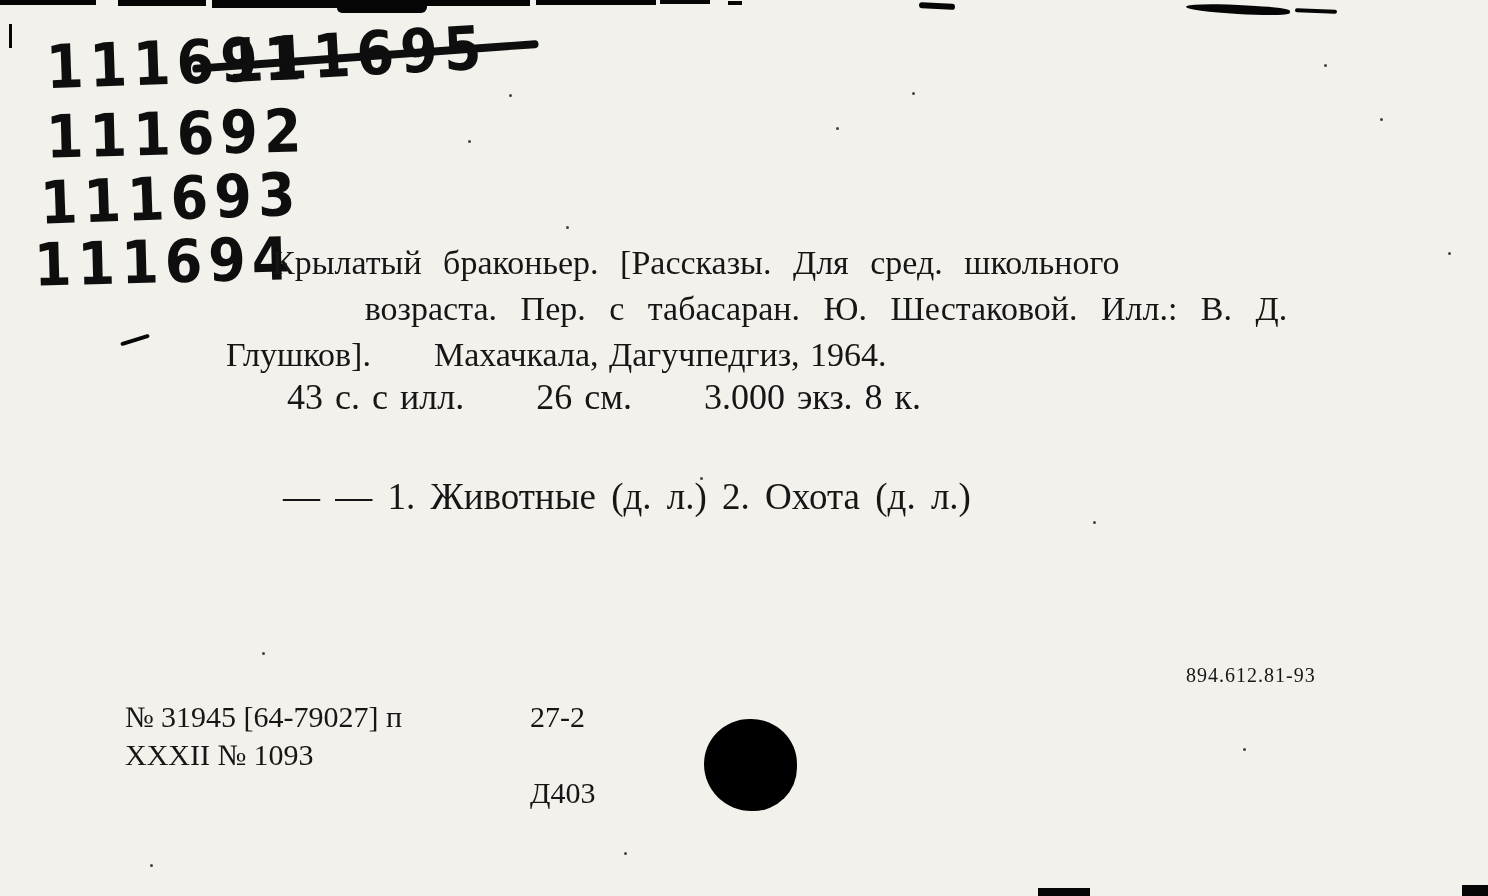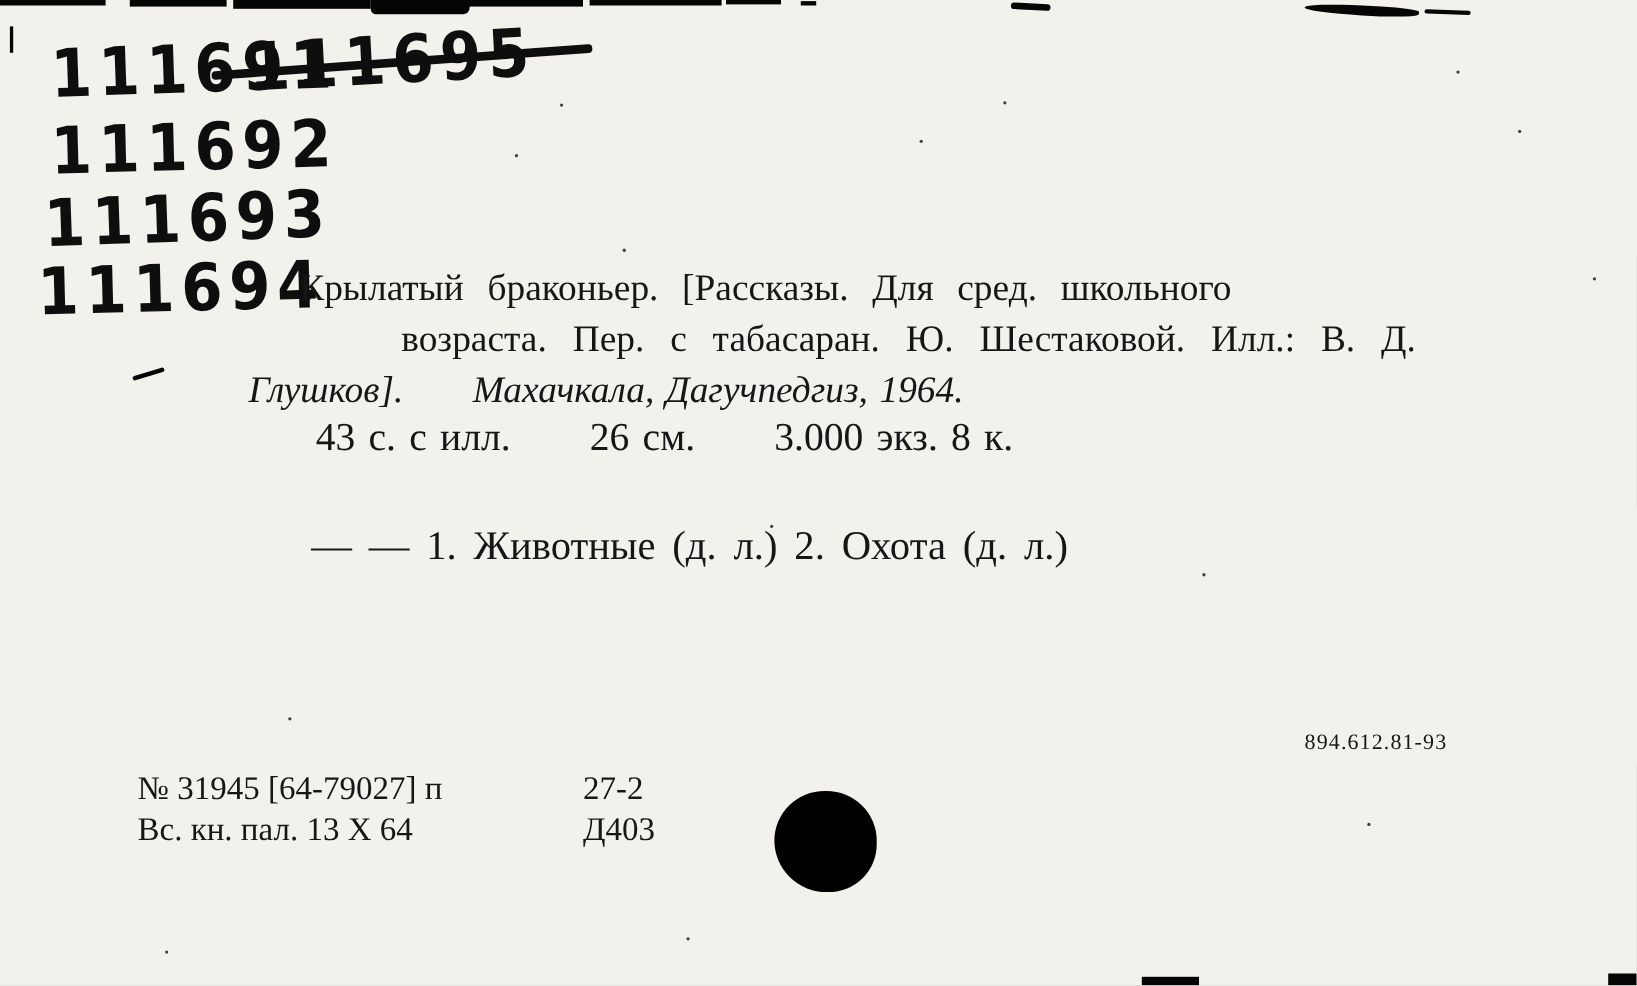--- a/index.html
+++ b/index.html
@@ -37,21 +37,21 @@
     font-weight:700; font-size:38px; letter-spacing:1px;
     white-space:nowrap;
   }
   .desc {
     position:absolute; left:226px; top:240px; width:1200px;
     font-size:34px; line-height:46px;
   }
   .desc-line { white-space:pre-wrap; }
   .dl-1 { text-indent:46px; word-spacing:13px; }
   .dl-2 { word-spacing:15px;text-align:center; }
-  .dl-3 { word-spacing:2px;font-style:italic; }
+  .dl-3 { word-spacing:2px; }
   .collation {
     position:absolute; left:287px; top:376px;
     font-size:36px; white-space:pre-wrap; word-spacing:3px;
   }
   .tracing {
     position:absolute; left:283px; top:475px;
     font-size:37px; word-spacing:6px; white-space:nowrap;
   }
   .classno {
     position:absolute; left:1186px; top:664px;
@@ -129,20 +129,23 @@
   <div class="tracing">— — 1. Животные (д. л.) 2. Охота (д. л.)</div>
 
   <div class="classno">894.612.81-93</div>
 
   <div class="registry">
     <div class="reg-row">
       <span>№ 31945 [64-79027] п</span>
       <span class="reg-right">27-2</span>
     </div>
     <div class="reg-row">
-      <span>Вс. кн. пал. 13 X 64</span>
+      <span>XXXII № 1093</span>
+      <span class="reg-right"></span>
+    </div>
+    <div class="reg-row">
       <span class="reg-right">Д403</span>
     </div>
   </div>
 
   <div class="hole"></div>
 
 </div>
 
 </body></html>

